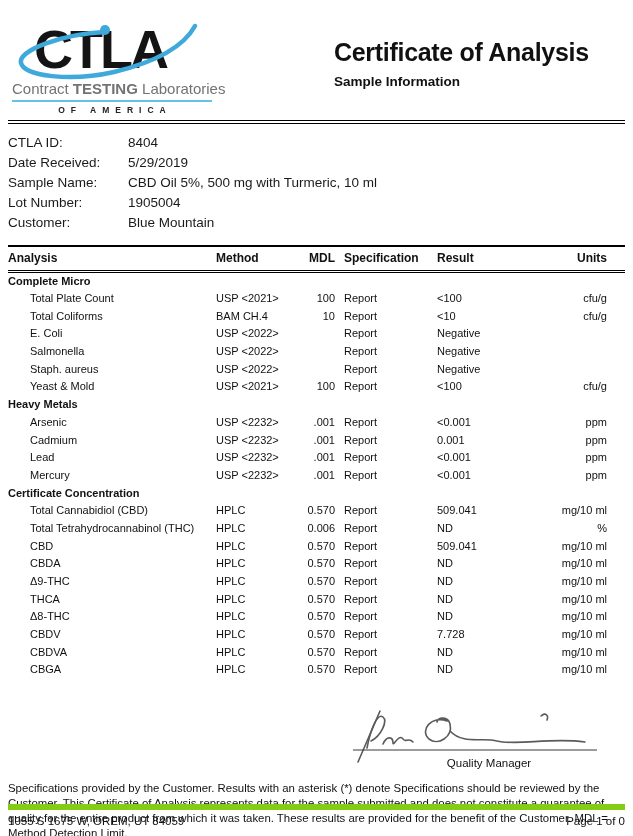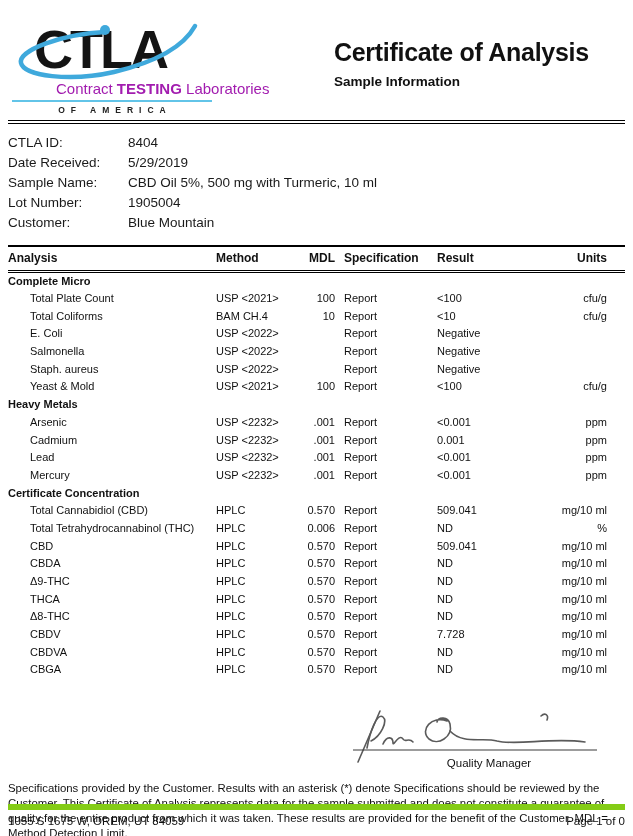--- a/index.html
+++ b/index.html
@@ -7,21 +7,21 @@
   body { font-family:"Liberation Sans", sans-serif; color:#1a1a1a; }
   .page { position:relative; width:633px; height:836px; background:#fff; padding:18px 8px 0 8px; overflow:hidden; }
 
   
   .header { display:flex; }
   .logo { width:312px; flex:none; }
   .ctla-svg { overflow:visible; display:block; }
   .ctla-text { font-family:"Liberation Sans", sans-serif; font-weight:bold; fill:#141414; }
   .swoosh { fill:none; stroke:#3fa9dc; stroke-width:4.5; stroke-linecap:round; }
   .swoosh-dot { fill:#3fa9dc; }
-  .logo-line1 { font-size:15px; color:#a21caf; padding-left:4px; margin-top:2px; white-space:nowrap;margin-left:44px; }
+  .logo-line1 { font-size:15px; color:#737373; padding-left:4px; margin-top:2px; white-space:nowrap; }
   .logo-line1 .b { font-weight:bold; }
   .logo-rule { width:200px; height:2px; background:#62c4e8; margin:3px 0 3px 4px; }
   .logo-line2 { width:200px; margin-left:4px; text-align:center; font-size:8.5px; font-weight:bold; letter-spacing:6px; color:#222; padding-left:6px; }
   .titles { padding-top:20px; padding-left:14px; }
   .doc-title { font-size:25px; font-weight:bold; letter-spacing:-0.3px; color:#111; }
   .doc-subtitle { font-size:13.5px; font-weight:bold; margin-top:7px; color:#111; }
   .dbl-rule { height:4px; border-top:1.5px solid #000; border-bottom:1.5px solid #000; margin-top:5px; }
 
   
   .sample-info { margin-top:9px; }

